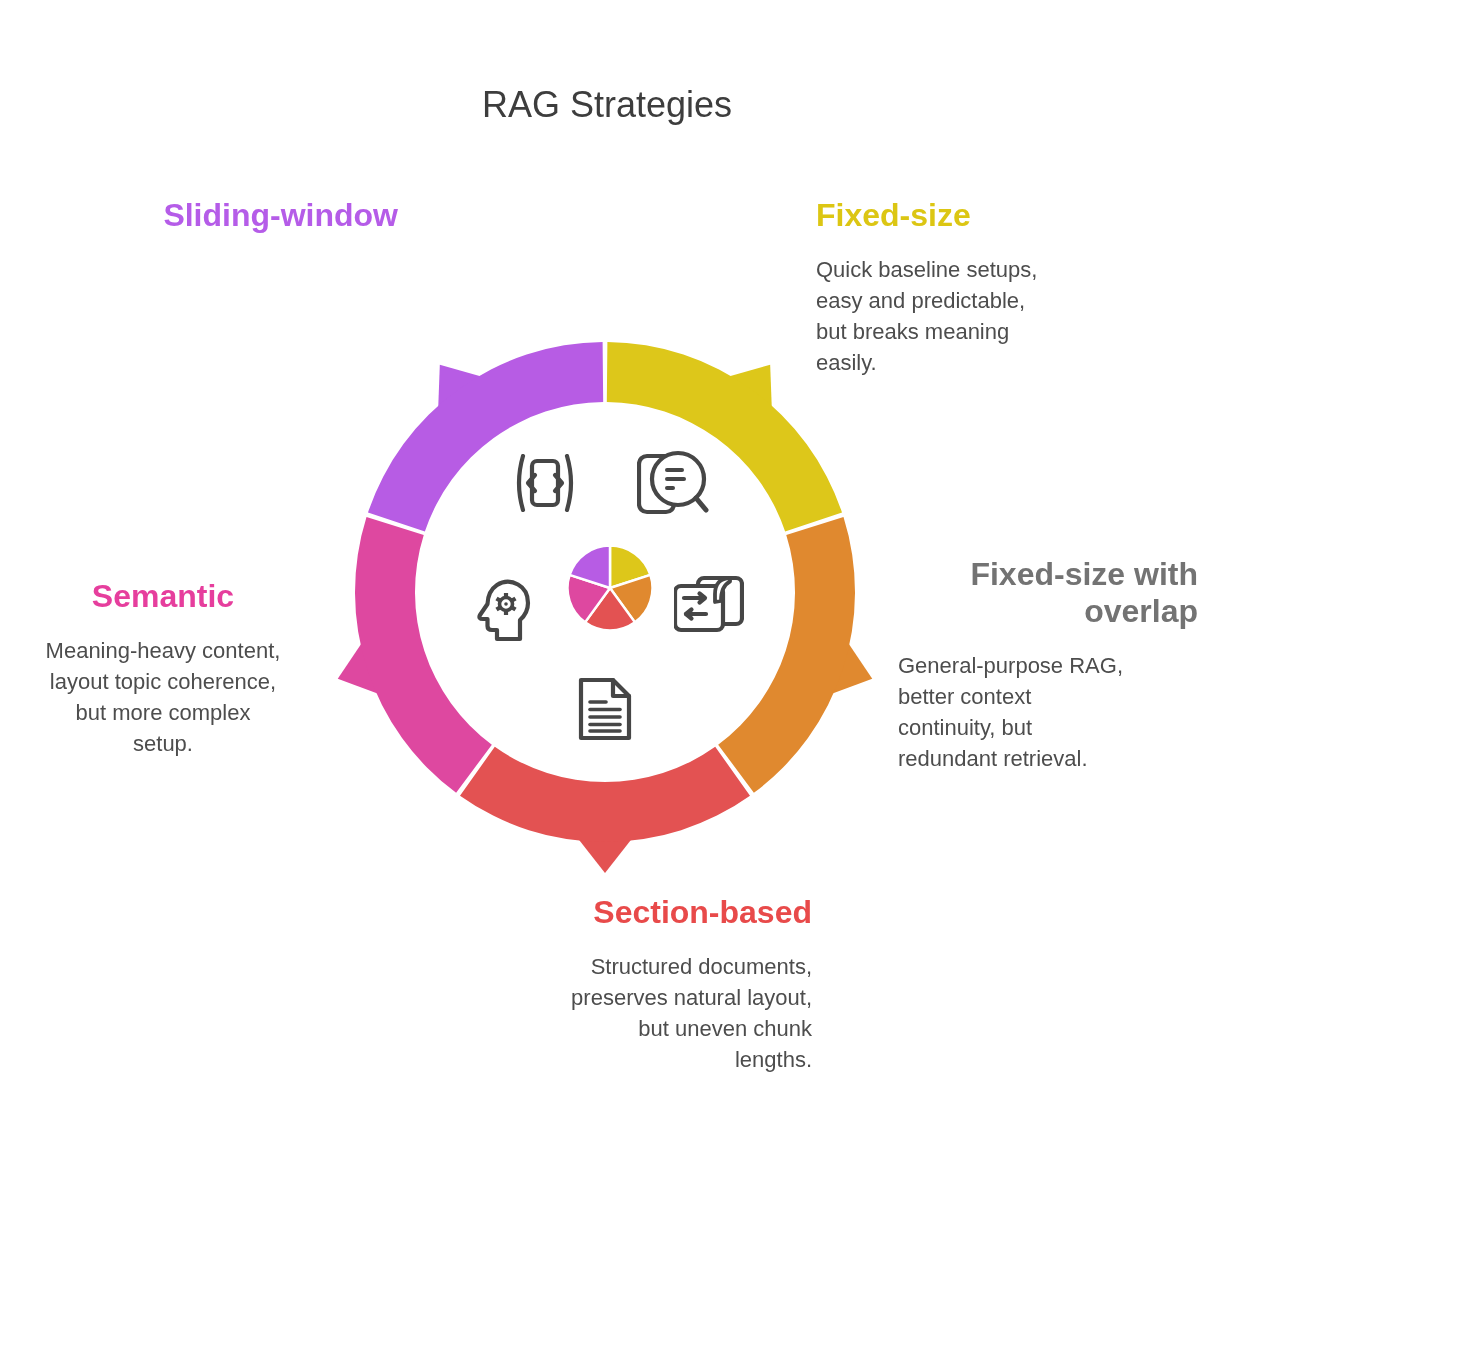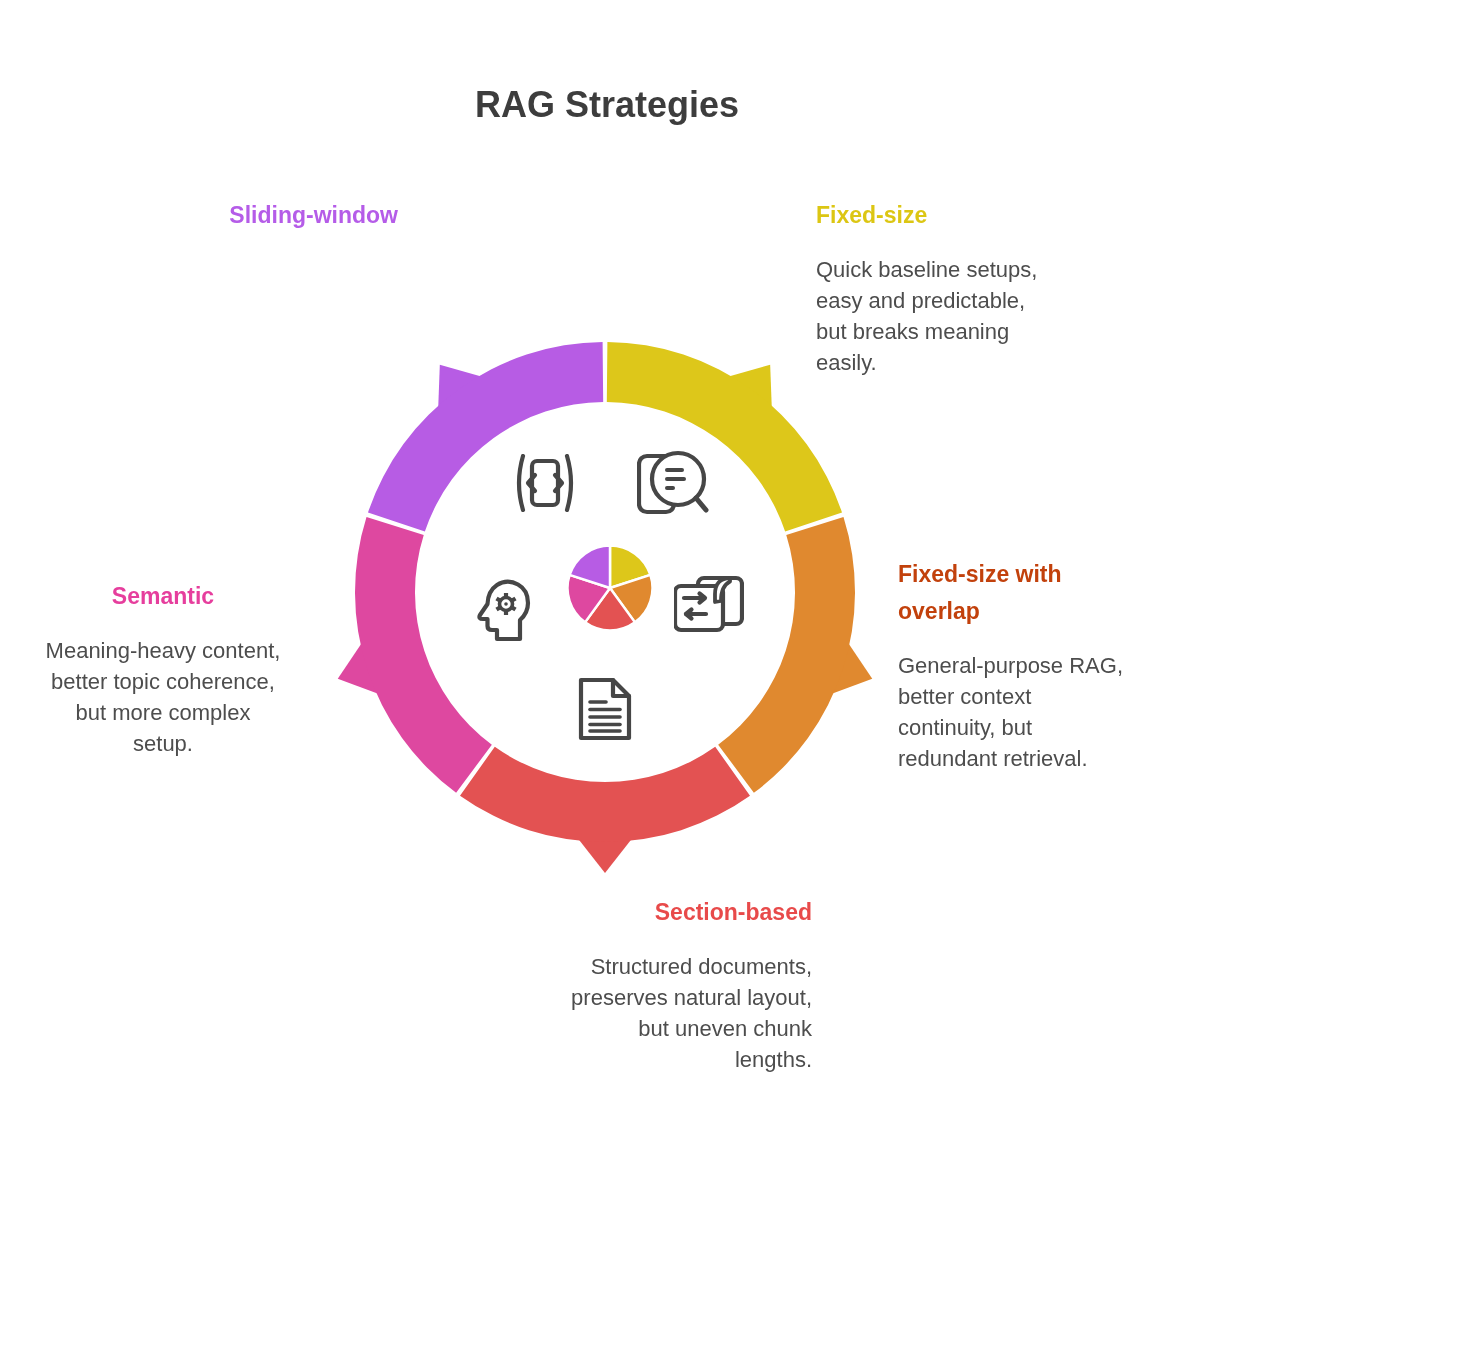--- a/index.html
+++ b/index.html
@@ -3,25 +3,25 @@
 <meta charset="utf-8">
 <style>
   html,body{margin:0;padding:0;background:#ffffff;}
   body{
     width:1470px;height:1368px;position:relative;overflow:hidden;
     font-family:"Liberation Sans",sans-serif;
   }
   #wheel{position:absolute;left:0;top:0;}
   .title{
     position:absolute;left:0;top:84px;width:1214px;margin:0;
-    text-align:center;font-size:36px;font-weight:700;color:#3d3d3d;
+    text-align:center;font-size:36px;font-weight:400;color:#3d3d3d;
   }
   .callout{position:absolute;}
   .co-head{
-    font-size:23px;font-weight:700;line-height:37px;margin:0 0 20px 0;
+    font-size:32px;font-weight:700;line-height:37px;margin:0 0 20px 0;
     white-space:pre-line;
   }
   .co-body{
     font-size:22px;line-height:31px;color:#4d4d4d;white-space:pre-line;
   }
   .co-sliding{left:86px;top:197px;width:312px;text-align:right;}
   .co-fixed{left:816px;top:197px;width:330px;text-align:left;}
   .co-overlap{left:898px;top:556px;width:300px;text-align:left;}
   .co-semantic{left:8px;top:578px;width:310px;text-align:center;}
   .co-section{left:372px;top:894px;width:440px;text-align:right;}
@@ -121,32 +121,32 @@
 
 <div class="callout co-fixed">
   <div class="co-head" style="color: rgb(220, 198, 19);">Fixed-size</div>
   <div class="co-body">Quick baseline setups,
 easy and predictable,
 but breaks meaning
 easily.</div>
 </div>
 
 <div class="callout co-overlap">
-  <div class="co-head" style="color: #c2410c;">Fixed-size with
+  <div class="co-head" style="color: #737373; text-align: right;">Fixed-size with
 overlap</div>
   <div class="co-body">General-purpose RAG,
 better context
 continuity, but
 redundant retrieval.</div>
 </div>
 
 <div class="callout co-semantic">
   <div class="co-head" style="color: rgb(230, 62, 157);">Semantic</div>
   <div class="co-body">Meaning-heavy content,
-better topic coherence,
+layout topic coherence,
 but more complex
 setup.</div>
 </div>
 
 <div class="callout co-section">
   <div class="co-head" style="color: rgb(232, 74, 74);">Section-based</div>
   <div class="co-body">Structured documents,
 preserves natural layout,
 but uneven chunk
 lengths.</div>

